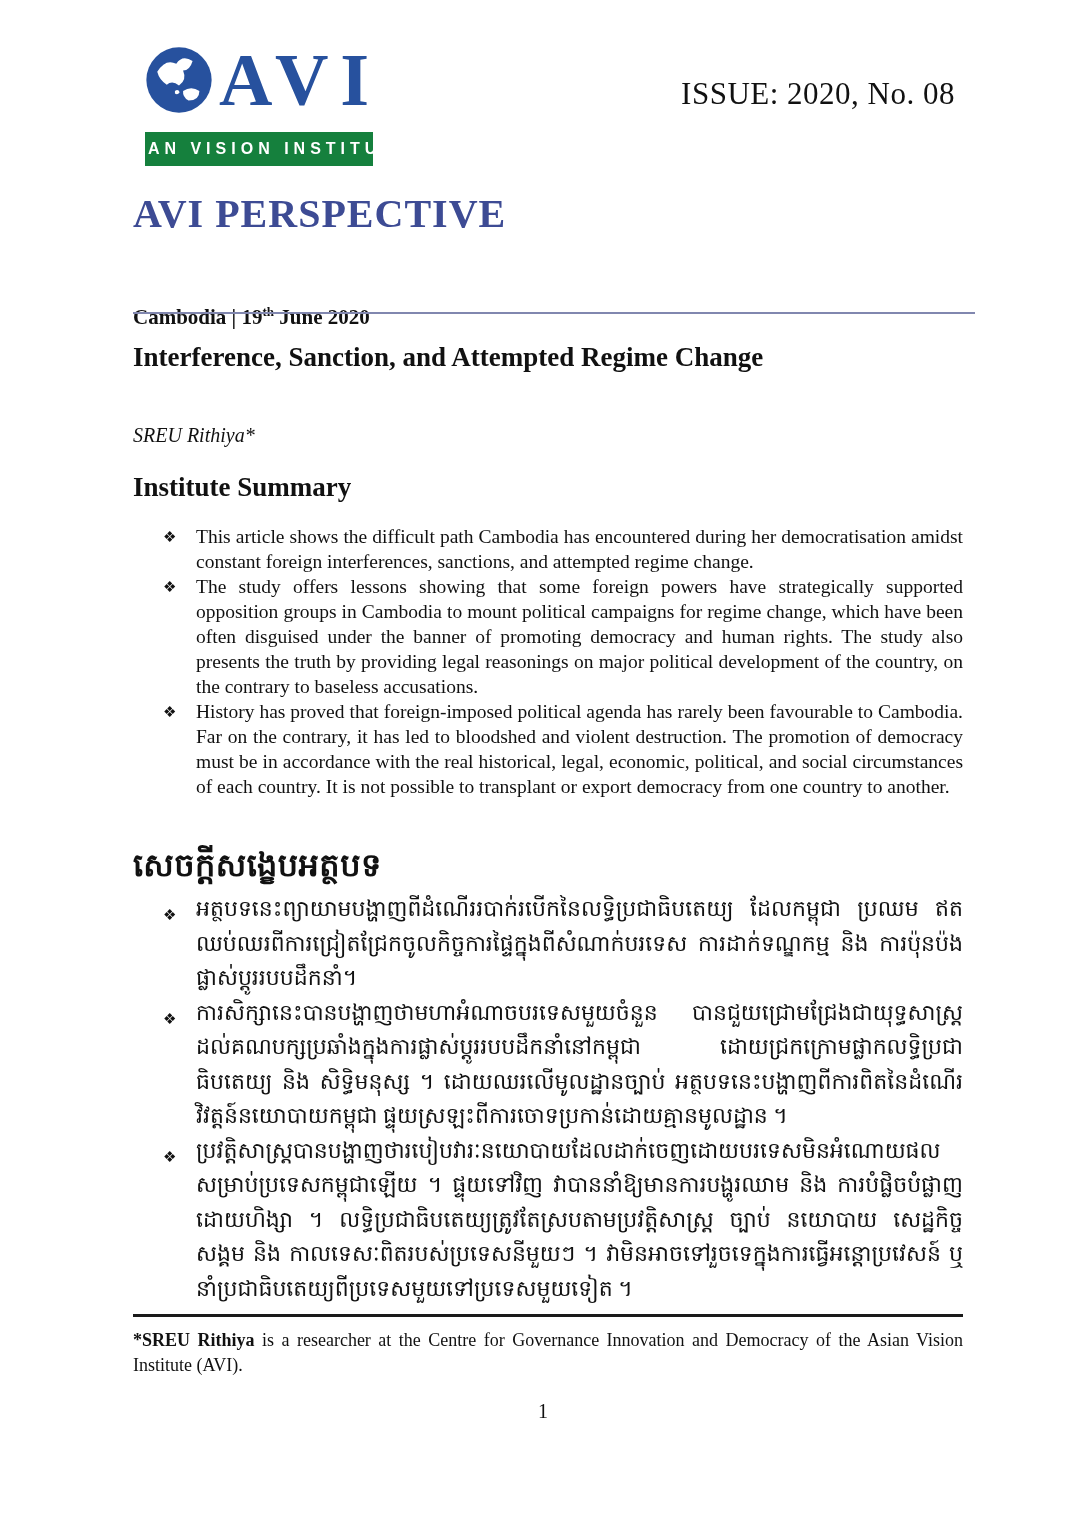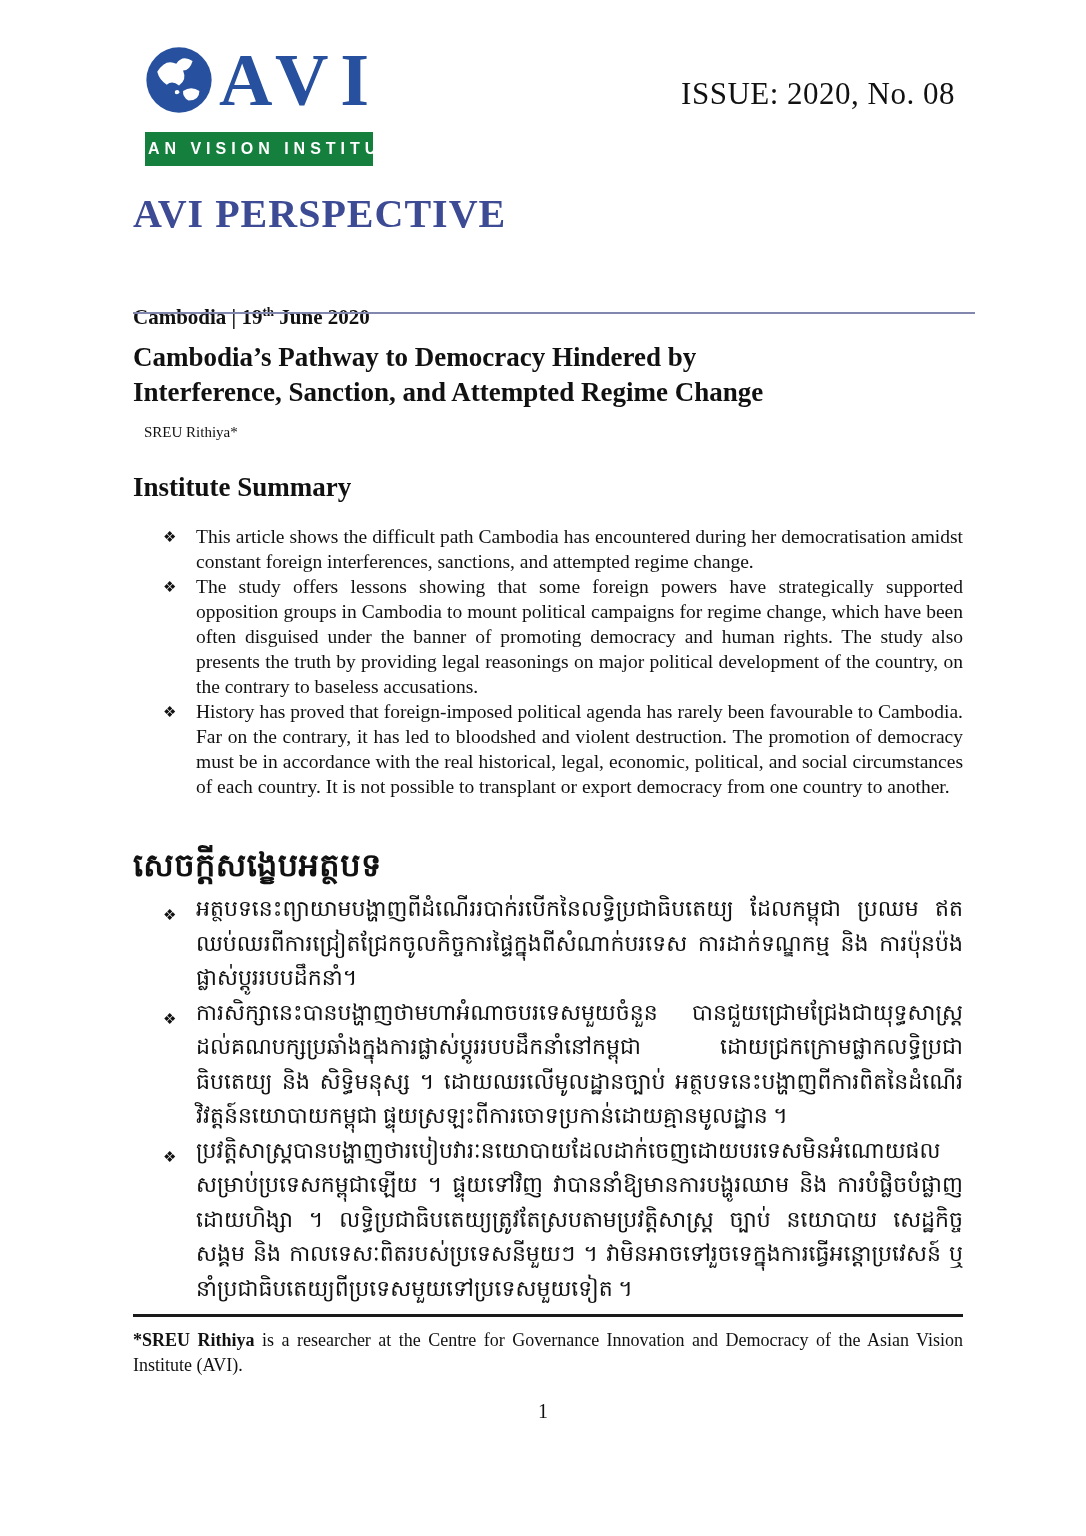--- a/index.html
+++ b/index.html
@@ -58,21 +58,21 @@
   .header-divider {
     top: 312px; left: 133px; width: 842px; height: 2px;
     background: #8187AF;
   }
 
   
   .article-title {
     top: 340px; left: 133px; width: 760px;
     font-size: 27px; font-weight: bold; line-height: 35px;
   }
-  .article-author { top: 424px; left: 144px; font-size: 15px; }
+  .article-author { top: 424px; left: 133px; font-size: 20px; font-style: italic; }
 
   
   .exec-heading { top: 472px; left: 133px; font-size: 27px; font-weight: bold; }
 
   .bullets { left: 163px; width: 800px; }
   .exec-bullets { top: 524px; }
   .bullet { position: relative; padding-left: 33px; text-align: justify; }
   .exec-bullets .bullet { font-size: 19.5px; line-height: 25px; }
   .marker {
     position: absolute; left: 0; top: 1px;
@@ -126,21 +126,20 @@
 
 <div class="abs issue">ISSUE: 2020, No. 08</div>
 
 <div class="abs masthead-title">AVI PERSPECTIVE</div>
 
 <div class="abs dateline"><span>Cambodia | 19</span><sup>th</sup><span> June 2020</span></div>
 
 <div class="abs header-divider"></div>
 
 <div class="abs article-title">
-  <div>Cambodia’s Pathway to Democracy Hindered by</div>
   <div>Interference, Sanction, and Attempted Regime Change</div>
 </div>
 
 <div class="abs article-author">SREU Rithiya*</div>
 
 <div class="abs exec-heading">Institute Summary</div>
 
 <div class="abs bullets exec-bullets">
   <div class="bullet">
     <span class="marker">❖</span>

